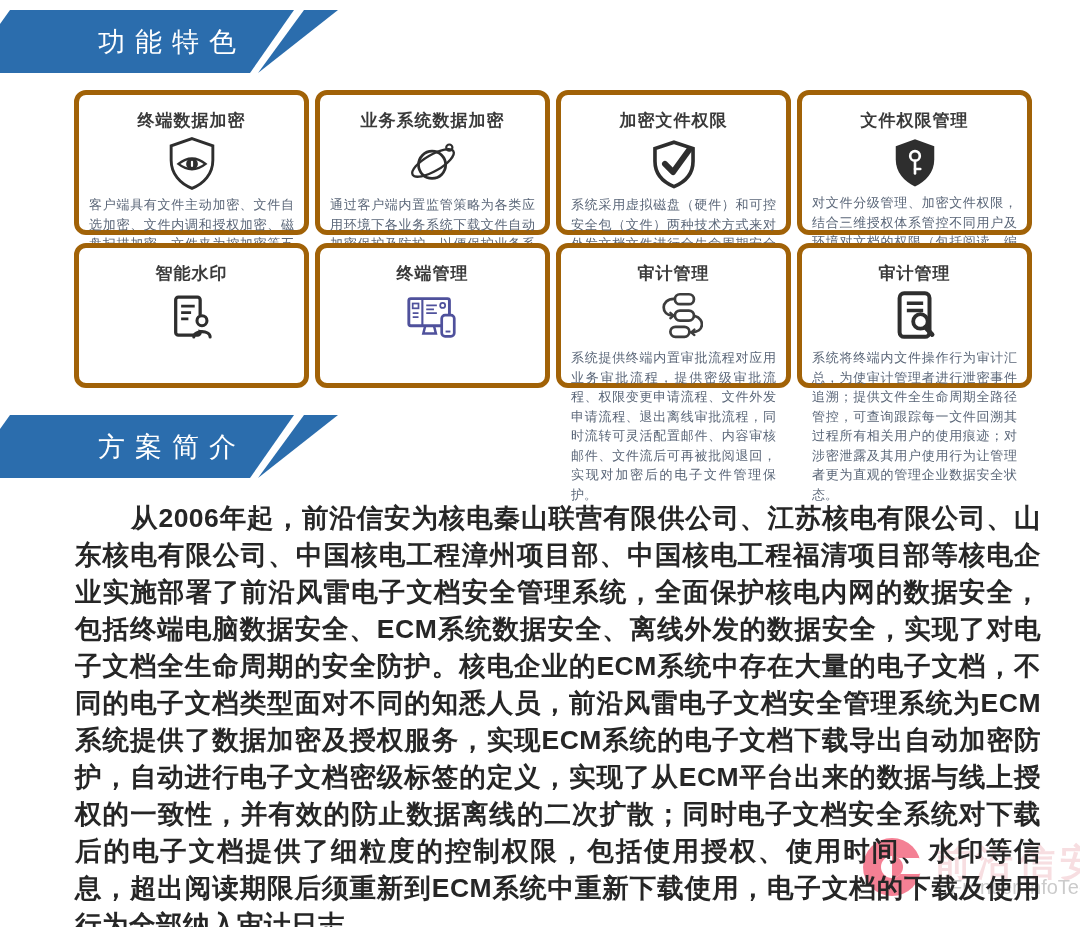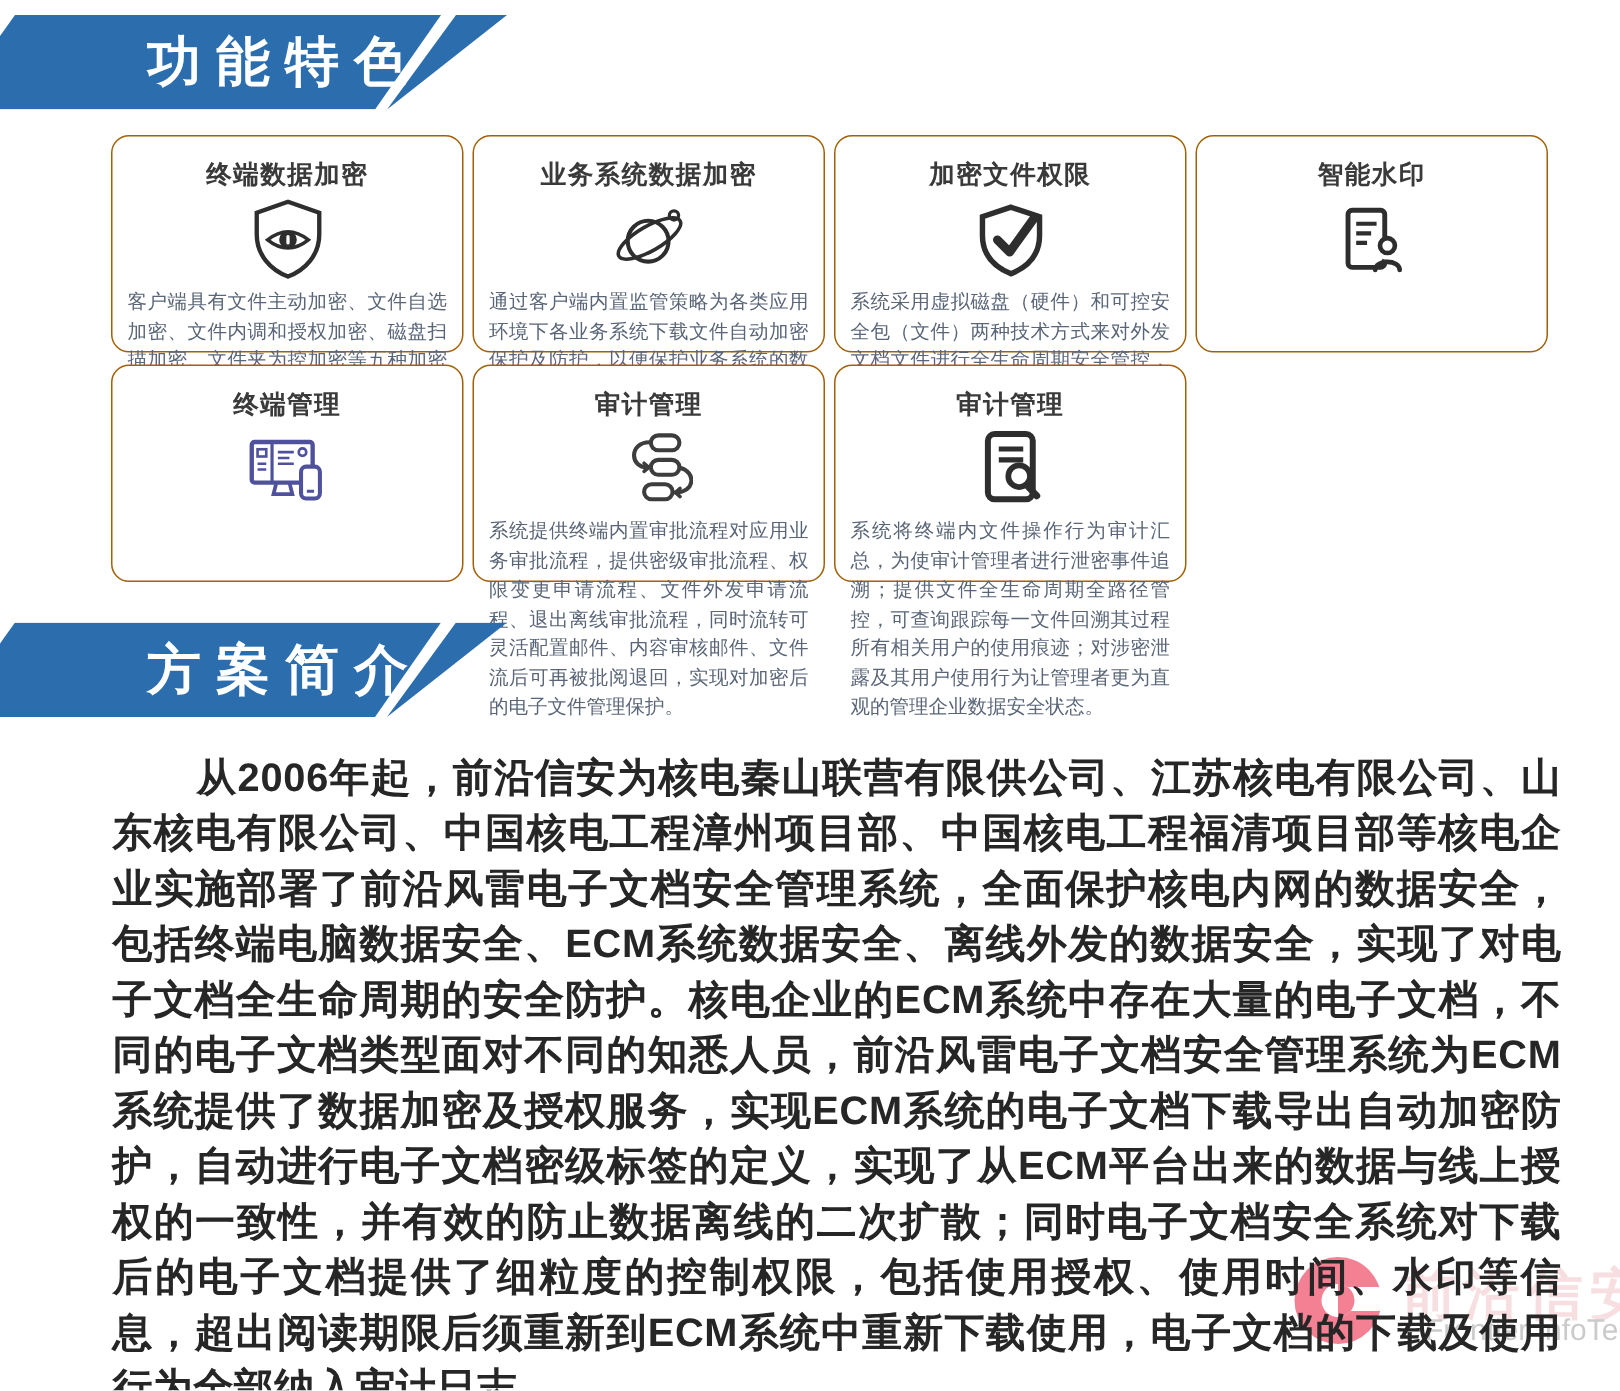--- a/index.html
+++ b/index.html
@@ -6,28 +6,28 @@
   body{font-family:"Liberation Sans","DejaVu Sans",sans-serif;background:#fff;}
   .page{position:relative;width:1080px;height:927px;background:#ffffff;overflow:hidden;}
 
   
   .ribbon{position:absolute;left:0;width:345px;height:63px;}
   .ribbon .main{position:absolute;inset:0;background:#2b6dad;
     clip-path:polygon(10px 0,294px 0,250px 100%,0 100%,0 14px);}
   .ribbon .sliver{position:absolute;inset:0;background:#2b6dad;
     clip-path:polygon(304px 0,338px 0,258px 100%);}
   .ribbon .label{position:absolute;left:98px;top:50%;transform:translateY(-50%);
-    color:#ffffff;font-size:36px;font-weight:bold;letter-spacing:10px;white-space:nowrap;}
+    color:#ffffff;font-size:27px;font-weight:normal;letter-spacing:10px;white-space:nowrap;}
   #ribbon-features{top:10px;}
   #ribbon-intro{top:415px;}
 
   
   .cards{position:absolute;left:74px;top:90px;width:958px;
     display:grid;grid-template-columns:repeat(4,1fr);gap:8px 6px;}
-  .card{background:#fff;border:1px solid #a16207;border-radius:12px;
+  .card{background:#fff;border:5px solid #a16207;border-radius:12px;
     height:145px;padding:10px 10px 6px;box-sizing:border-box;
     display:flex;flex-direction:column;align-items:center;}
   .card-title{font-size:17px;font-weight:bold;color:#3a3a3a;letter-spacing:1px;
     margin-top:4px;white-space:nowrap;}
   .card-icon{height:62px;display:flex;align-items:center;justify-content:center;margin:2px 0 3px;}
   .card-desc{font-size:13px;line-height:1.5;color:#5a6678;text-align:justify;width:100%;}
 
   
   .paragraph{position:absolute;left:75px;top:500px;width:966px;z-index:2;
     font-size:26.5px;line-height:37px;font-weight:bold;color:#262626;
@@ -82,20 +82,32 @@
       <div class="card-title">加密文件权限</div>
       <div class="card-icon">
         <svg width="58" height="58" viewBox="0 0 64 64" fill="none">
           <path d="M32 9 L53 16 V30 C53 44 44 53 32 58 C20 53 11 44 11 30 V16 Z" stroke="#2e2e2e" stroke-width="4"></path>
           <path d="M22 33 L31 42 L49 17" stroke="#2e2e2e" stroke-width="6.5" stroke-linecap="round" stroke-linejoin="round"></path>
         </svg>
       </div>
       <div class="card-desc">系统采用虚拟磁盘（硬件）和可控安全包（文件）两种技术方式来对外发文档文件进行全生命周期安全管控，可控制外发文件的使用者密码、阅读时间、使用权限、打印权限，防复制及防截屏等并记录使用留痕。</div>
     </div>
 
+    <div class="card">
+      <div class="card-title">文件权限管理</div>
+      <div class="card-icon">
+        <svg width="56" height="56" viewBox="0 0 64 64" fill="none">
+          <path d="M32 6 L54 14 V29 C54 44 44 54 32 60 C20 54 10 44 10 29 V14 Z" fill="#2e2e2e"></path>
+          <circle cx="32" cy="25" r="5.5" stroke="#ffffff" stroke-width="3"></circle>
+          <path d="M32 30.5 V45" stroke="#ffffff" stroke-width="3" stroke-linecap="round"></path>
+          <path d="M32 40 H38" stroke="#ffffff" stroke-width="3" stroke-linecap="round"></path>
+        </svg>
+      </div>
+      <div class="card-desc">对文件分级管理、加密文件权限，结合三维授权体系管控不同用户及环境对文档的权限（包括阅读、编辑、打印、复制内容、水印、有效期等）</div>
+    </div>
 
     <div class="card">
       <div class="card-title">智能水印</div>
       <div class="card-icon">
         <svg width="58" height="58" viewBox="0 0 64 64" fill="none">
           <rect x="14" y="9" width="27" height="42" rx="3" stroke="#2e2e2e" stroke-width="3.6"></rect>
           <path d="M20 19 H35 M20 26 H31 M20 33 H28" stroke="#2e2e2e" stroke-width="3"></path>
           <circle cx="43" cy="37" r="8.5" fill="#ffffff"></circle>
           <circle cx="43" cy="35" r="5.5" stroke="#2e2e2e" stroke-width="3.4"></circle>
           <path d="M34 53 C34 45 52 45 52 53" stroke="#2e2e2e" stroke-width="3.4" stroke-linecap="round"></path>

